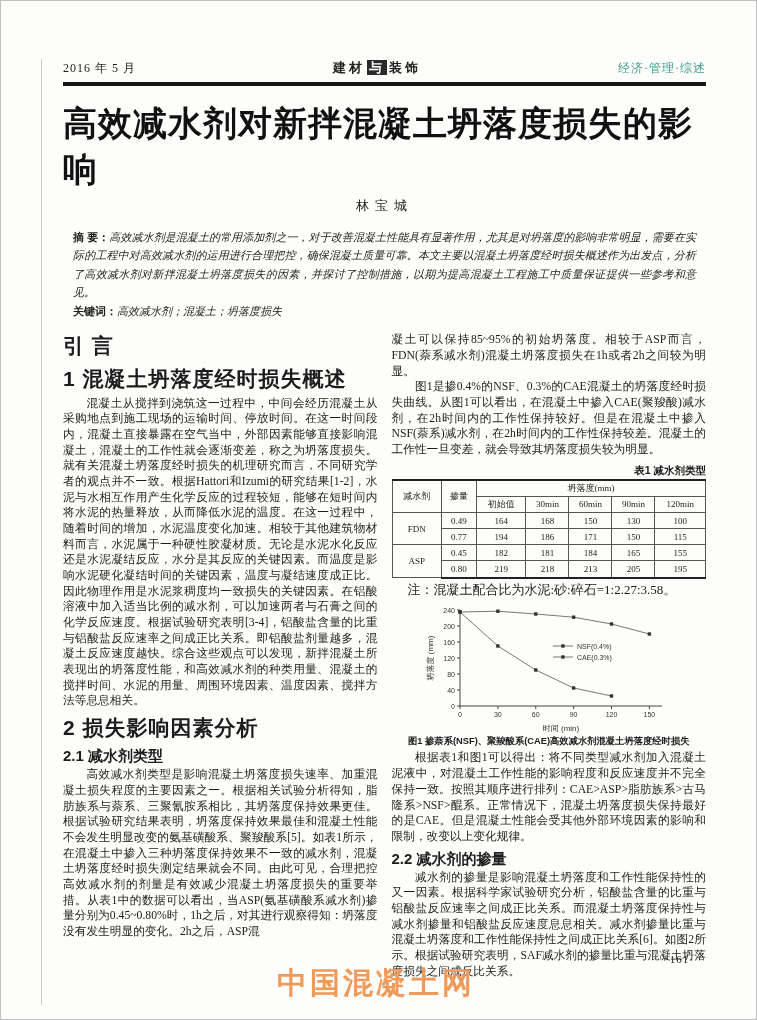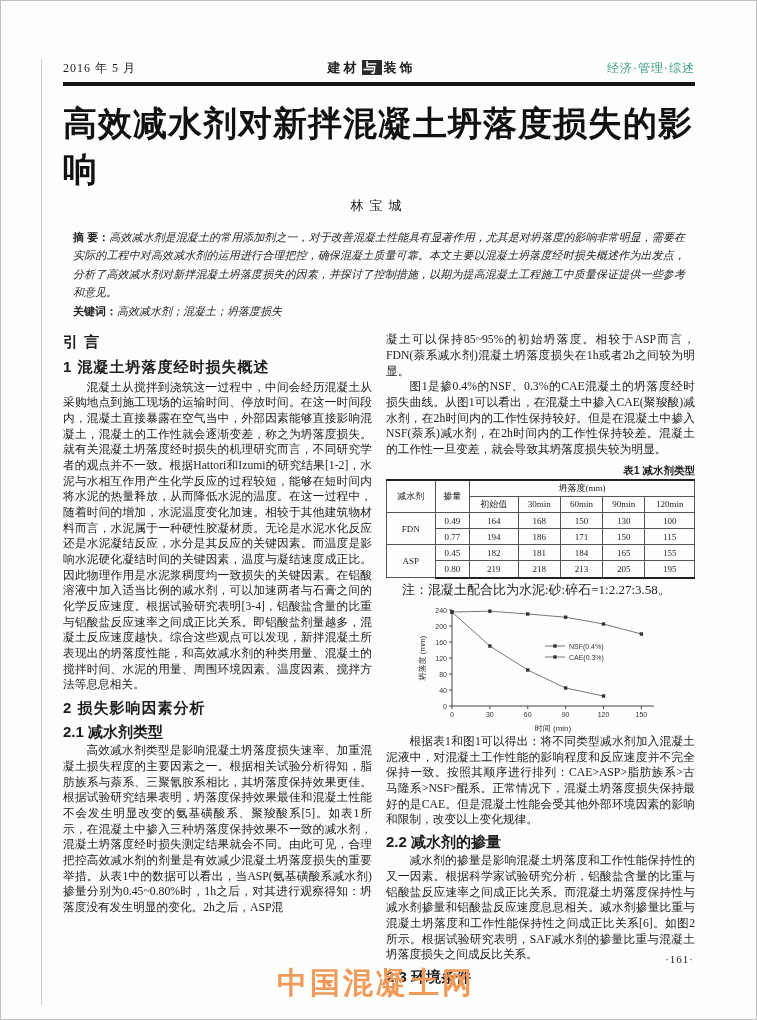--- a/index.html
+++ b/index.html
@@ -2,21 +2,21 @@
 <html><head>
 <meta charset="utf-8">
 <style>
   html,body { margin:0; padding:0; background:#e8e8e8; }
   .page {
     position:relative; width:757px; height:1020px; margin:0 auto;
     background:#fdfdfb; border:1px solid #c0c0c0; box-sizing:border-box;
     font-family:"Liberation Serif","DejaVu Serif",serif; color:#1c1c1c; overflow:hidden;
   }
   .binding-line { position:absolute; left:40px; top:58px; bottom:14px; width:1px; background:#cccccc; }
-  .content { position:absolute; left:62px; right:61px; top:58px; }
+  .content { position:absolute; left:62px; right:50px; top:58px; }
 
   .header-row { display:flex; justify-content:space-between; align-items:flex-end; font-size:12px; }
   .header-date { letter-spacing:1px; }
   .journal-title { font-family:"Liberation Sans","DejaVu Sans",sans-serif; font-weight:700; font-size:13px; letter-spacing:3px; color:#222; }
   .jbox { background:#2a2a2a; color:#fff; padding:0 2px; margin:0 2px; }
   .category { color:#3a9c86; letter-spacing:1px; font-size:12px; }
   .rule { height:4px; background:#161616; margin-top:5px; }
 
   h1.title {
     font-family:"Liberation Sans","DejaVu Sans",sans-serif; font-size:34px; font-weight:900;
@@ -26,21 +26,21 @@
 
   .abstract-block { margin:0 10px; font-size:11px; line-height:1.68; font-style:italic; text-align:justify; }
   .abstract-block b, .meta-row b { font-family:"Liberation Sans","DejaVu Sans",sans-serif; font-style:normal; }
   .kw-line { margin-top:2px; }
   .meta-row { font-style:normal; font-size:11.5px; display:flex; gap:36px; margin-top:6px; }
 
   .columns { display:flex; gap:14px; margin-top:12px; height:652px; overflow:hidden; font-size:11.7px; line-height:1.34; text-align:justify; }
   .col { flex:1; min-width:0; }
   p.body { margin:0; text-indent:2em; }
   p.body.noindent { text-indent:0; }
-  h2.sec { font-family:"Liberation Sans","DejaVu Sans",sans-serif; font-size:15px; font-weight:700; margin:5px 0 2px; letter-spacing:1px; }
+  h2.sec { font-family:"Liberation Sans","DejaVu Sans",sans-serif; font-size:21px; font-weight:700; margin:5px 0 2px; letter-spacing:1px; }
   h2.sec.first { margin-top:0; }
   h3.subsec { font-family:"Liberation Sans","DejaVu Sans",sans-serif; font-size:15px; font-weight:700; margin:4px 0 1px; }
 
   .tbl-caption { text-align:right; font-family:Liberation Sans, sans-serif; font-weight:700; font-size:10.5px; margin:5px 0 2px; }
   table.adm { width:100%; border-collapse:collapse; font-size:9px; text-align:center; line-height:1.35; }
   .adm th,.adm td { border:1px solid #555; padding:1.5px 1px; font-weight:normal; }
   .adm thead tr:first-child th { border-top:2px solid #222; }
   .adm tbody tr:last-child td { border-bottom:2px solid #222; }
   .tbl-note { font-size:13px; margin:2px 16px 4px; text-align:left; }
 
@@ -191,20 +191,21 @@
               <rect x="147.925" y="13.49999999999999" width="3.4" height="3.4" fill="#333"></rect>
               <rect x="185.8" y="20.3" width="3.4" height="3.4" fill="#333"></rect>
               <rect x="223.675" y="30.3" width="3.4" height="3.4" fill="#333"></rect>
               <line x1="128.92000000000002" y1="44" x2="148.92000000000002" y2="44" stroke="#777"></line>
               <rect x="137.22000000000003" y="42.3" width="3.4" height="3.4" fill="#333"></rect>
               <text x="152.92000000000002" y="46.5" font-size="7" fill="#333" font-family="Liberation Sans,sans-serif">NSF(0.4%)</text>
               <line x1="128.92000000000002" y1="55" x2="148.92000000000002" y2="55" stroke="#777"></line>
               <rect x="137.22000000000003" y="53.3" width="3.4" height="3.4" fill="#333"></rect>
               <text x="152.92000000000002" y="57.5" font-size="7" fill="#333" font-family="Liberation Sans,sans-serif">CAE(0.3%)</text>
             </svg>
+          <div class="figcaption">图1  掺萘系(NSF)、聚羧酸系(CAE)高效减水剂混凝土坍落度经时损失</div>
         </div>
 
         <p class="body">根据表1和图1可以得出：将不同类型减水剂加入混凝土泥液中，对混凝土工作性能的影响程度和反应速度并不完全保持一致。按照其顺序进行排列：CAE&gt;ASP&gt;脂肪族系&gt;古马隆系&gt;NSF&gt;醌系。正常情况下，混凝土坍落度损失保持最好的是CAE。但是混凝土性能会受其他外部环境因素的影响和限制，改变以上变化规律。</p>
         <h3 class="subsec">2.2  减水剂的掺量</h3>
         <p class="body">减水剂的掺量是影响混凝土坍落度和工作性能保持性的又一因素。根据科学家试验研究分析，铝酸盐含量的比重与铝酸盐反应速率之间成正比关系。而混凝土坍落度保持性与减水剂掺量和铝酸盐反应速度息息相关。减水剂掺量比重与混凝土坍落度和工作性能保持性之间成正比关系[6]。如图2所示。根据试验研究表明，SAF减水剂的掺量比重与混凝土坍落度损失之间成反比关系。</p>
         <h3 class="subsec">2.3  环境条件</h3>
 
       </div>
 
     </div>

